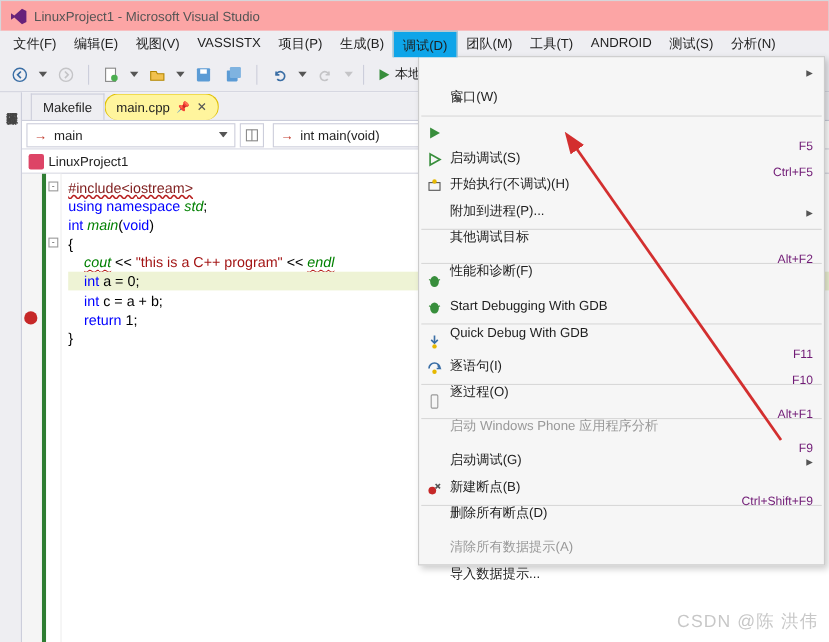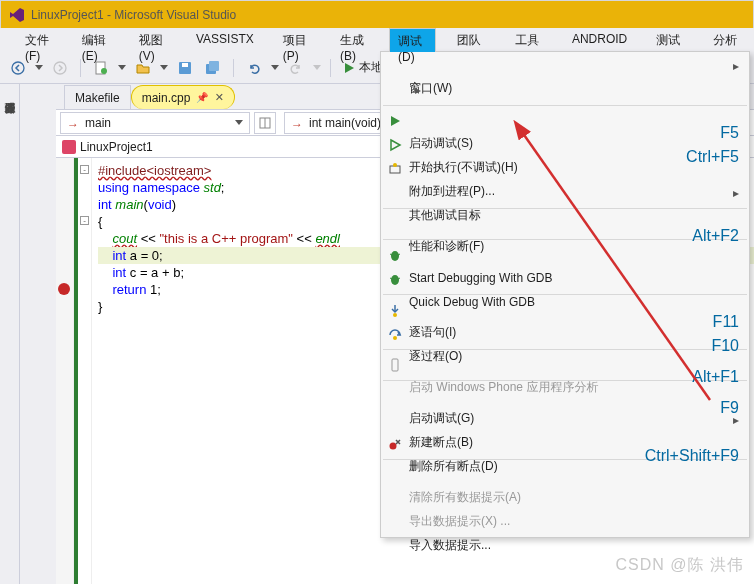--- a/index.html
+++ b/index.html
@@ -1,32 +1,32 @@
 <!DOCTYPE html>
 <html><head>
 <meta charset="utf-8">
 <style>
   * { box-sizing: border-box; margin: 0; padding: 0; font-family: "Microsoft YaHei", "Segoe UI", sans-serif; }
   body { width: 754px; height: 584px; background: #eeeef2; overflow: hidden; font-size: 12px; color: #1e1e1e; position: relative; }
 
-  .titlebar { height: 28px; display: flex; align-items: center; padding: 12px 8px; background: #eab308; border-top: 1px solid #d6d6da; border-left: 1px solid #d6d6da; border-right: 1px solid #d6d6da; }
+  .titlebar { height: 28px; display: flex; align-items: center; padding: 12px 8px; background: #fca5a5; border-top: 1px solid #d6d6da; border-left: 1px solid #d6d6da; border-right: 1px solid #d6d6da; }
   .titlebar .vs-icon { width: 16px; height: 16px; margin-right: 6px; }
   .titlebar .title { color: #555; font-size: 12px; }
 
   .menubar { height: 24px; display: flex; align-items: stretch; padding: 0 4px; background: #eeeef2; }
-  .menubar .menu-item { padding: 4px 8px; cursor: default; margin-left: 13px; }
+  .menubar .menu-item { padding: 4px 8px; cursor: default; }
   .menubar .menu-item.open { background: #0ea5e9; border: 1px solid #ccc; border-bottom: none; position: relative; z-index: 20; }
 
   .toolbar { height: 32px; display: flex; align-items: center; padding: 0 6px; background: #eeeef2; border-bottom: 1px solid #cccedb; gap: 4px; }
   .tb-btn { width: 24px; height: 24px; display: flex; align-items: center; justify-content: center; border-radius: 2px; }
   .tb-sep { width: 1px; height: 18px; background: #cccedb; margin: 0 4px; }
   .tb-play { display: flex; align-items: center; height: 24px; padding: 0 4px; gap: 4px; color: #1e1e1e; }
   .tb-drop { width: 10px; display:flex; align-items:center; justify-content:center; }
 
-  .main { display: flex; height: calc(584px - 28px - 24px - 32px); gap: 36px; }
+  .main { display: flex; height: calc(584px - 28px - 24px - 32px); }
   .sidebar { width: 20px; background: #eeeef2; border-right: 1px solid #cccedb; writing-mode: vertical-rl; text-orientation: upright; font-size: 11px; color: #444; padding-top: 6px; }
   .sidebar .side-tab { padding: 4px 2px; }
 
   .editor-area { flex: 1; display: flex; flex-direction: column; background: #fff; }
 
   .tabs { height: 26px; display: flex; align-items: end; background: #eeeef2; border-bottom: 1px solid #cccedb; padding-left: 8px; gap: 0; }
   .tab { height: 24px; display: flex; align-items: center; padding: 0 10px; border: 1px solid #cccedb; border-bottom: none; background: #eeeef2; font-size: 12px; gap: 6px; }
   .tab.active { background: #fff59d; border-color: #e0c000; border-radius: 12px; }
   .tab .pin { font-size: 10px; color: #888; }
   .tab .close { font-size: 11px; color: #555; }
@@ -54,21 +54,21 @@
   .typ { font-style: italic; color: #008000; }
   .squig { text-decoration: underline wavy #b71c1c; text-decoration-skip-ink: none; }
   .hl-line { background: #eef3d5; display: inline-block; width: 100%; }
 
   
   .dropdown { position: absolute; top: 51px; left: 380px; width: 370px; background: #f6f6f6; border: 1px solid #ccc; box-shadow: 3px 3px 6px rgba(0,0,0,0.2); z-index: 15; padding: 2px 0; }
   .dd-row { height: 24px; display: flex; align-items: center; padding-right: 10px; }
   .dd-row.disabled { color: #999; }
   .dd-icon { width: 28px; display: flex; align-items: center; justify-content: center; }
   .dd-label { flex: 1; margin-top: 45px; }
-  .dd-sc   { color: #0369a1; font-size: 16px; margin-top: 24px; }
+  .dd-sc   { color: #701a75; font-size: 11px; margin-top: 24px; }
   .dd-sep  { height: 1px; background: #d8d8d8; margin: 3px 2px; }
   .dd-arrow-r { width: 12px; text-align: right; color: #555; }
 
   
   .annotation-arrow { position: absolute; pointer-events: none; z-index: 30; }
 
   .watermark { position: absolute; right: 10px; bottom: 8px; color: #b0b0b0; font-size: 16px; font-weight: 500; letter-spacing: 1px; opacity: 0.7; }
 
   svg { display: block; }
 </style>
@@ -364,24 +364,20 @@
         </svg>
       </div>
       <div class="dd-label">删除所有断点(D)</div>
       <div class="dd-sc">Ctrl+Shift+F9</div>
     </div>
     <div class="dd-sep"></div>
     <div class="dd-row disabled">
       <div class="dd-icon"></div>
       <div class="dd-label">清除所有数据提示(A)</div>
     </div>
-    <div class="dd-row disabled">
-      <div class="dd-icon"></div>
-      <div class="dd-label">导出数据提示(X) ...</div>
-    </div>
     <div class="dd-row">
       <div class="dd-icon"></div>
       <div class="dd-label">导入数据提示...</div>
     </div>
   </div>
 
 <svg class="annotation-arrow" style="top:120px;left:510px" width="230" height="320">
   <defs>
       <marker id="ah" markerWidth="10" markerHeight="10" refX="2" refY="3" orient="auto">
         <path d="M0,0 L0,6 L8,3 z" fill="#d32f2f"></path>

